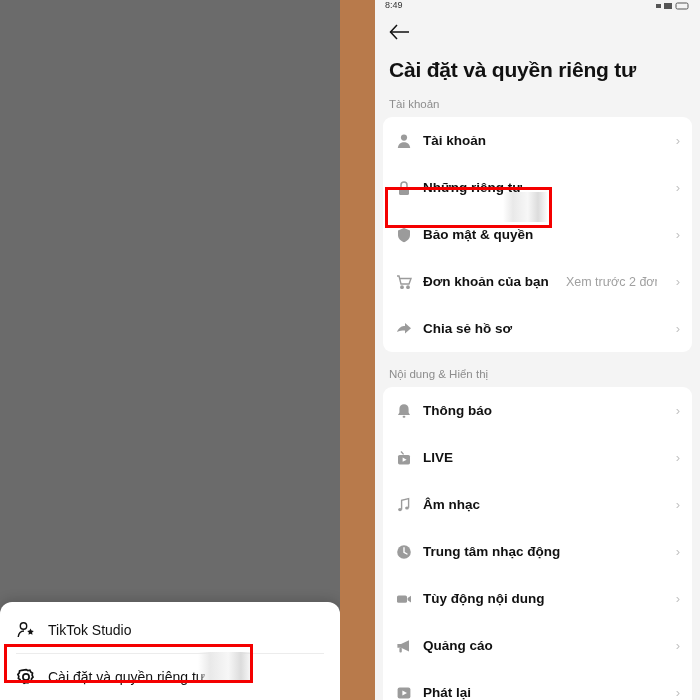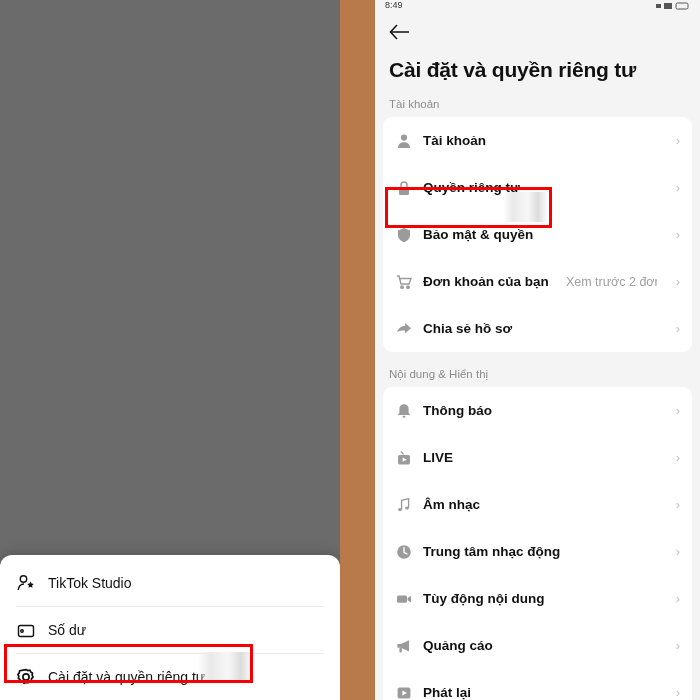--- a/index.html
+++ b/index.html
@@ -359,30 +359,20 @@
         <svg width="20" height="20" viewBox="0 0 20 20" fill="none" stroke="#111" stroke-width="1.4">
           <circle cx="7.5" cy="6" r="3.2"></circle>
             <path d="M2.2 17 C2.8 12.6 5.2 11 8 11"></path>
           <path d="M14.5 8.5 l1 2.1 2.3.3 -1.7 1.6 .4 2.3 -2-1.1 -2 1.1 .4 -2.3 -1.7 -1.6 2.3 -.3z" fill="#111" stroke="none"></path>
         </svg>
       </span>
       <span class="lbl">TikTok Studio</span>
     </div>
     <div class="sheet-item">
       <span class="sheet-ico">
-        <svg width="20" height="20" viewBox="0 0 20 20" fill="none" stroke="#111" stroke-width="1.4">
-          <rect x="2.5" y="5.5" width="15" height="11" rx="2"></rect>
-            <path d="M2.5 8 H13 A1.5 1.5 0 0 1 13 11 H2.5" stroke="none"></path>
-          <circle cx="6" cy="11" r="1.3"></circle>
-        </svg>
-      </span>
-      <span class="lbl">Số dư</span>
-    </div>
-    <div class="sheet-item">
-      <span class="sheet-ico">
         <svg width="20" height="20" viewBox="0 0 20 20" fill="none" stroke="#111" stroke-width="1.7">
           <path d="M10 2.6 l1.9.9 2-.4 .9 1.9 1.7 1.2 -.4 2 .9 1.9 -1.4 1.5 -.3 2 -2 .6 -1.3 1.6 -2-.4 -1.9.9 -1.5-1.4 -2-.3 -.6-2 -1.6-1.3 .4-2 -.9-1.9 1.4-1.5 .3-2 2-.6z"></path>
           <circle cx="10" cy="10" r="3.1"></circle>
         </svg>
       </span>
       <span class="lbl">Cài đặt và quyền riêng tư</span>
     </div>
   </div>
 
   <div class="smudge" style="left:198px; bottom:18px; width:55px; height:30px;"></div>
@@ -427,21 +417,21 @@
       <span class="lbl">Tài khoản</span>
       <span class="chev">›</span>
     </div>
     <div class="row">
       <span class="ico">
         <svg width="16" height="16" viewBox="0 0 16 16" fill="#9b9b9b">
             <rect x="3" y="7" width="10" height="8" rx="1.6"></rect>
             <path d="M5 7 V5 A3 3 0 0 1 11 5 V7" fill="none" stroke="#9b9b9b" stroke-width="1.5"></path>
           </svg>
       </span>
-      <span class="lbl">Quyền riêng tư</span>
+      <span class="lbl">Những riêng tư</span>
       <span class="chev">›</span>
     </div>
     <div class="row">
       <span class="ico">
         <svg width="16" height="16" viewBox="0 0 16 16" fill="#9b9b9b">
             <path d="M8 1 L14 3.4 V8 C14 11.6 11.4 14 8 15.2 C4.6 14 2 11.6 2 8 V3.4Z"></path>
           </svg>
       </span>
       <span class="lbl">Bảo mật &amp; quyền</span>
       <span class="chev">›</span>

